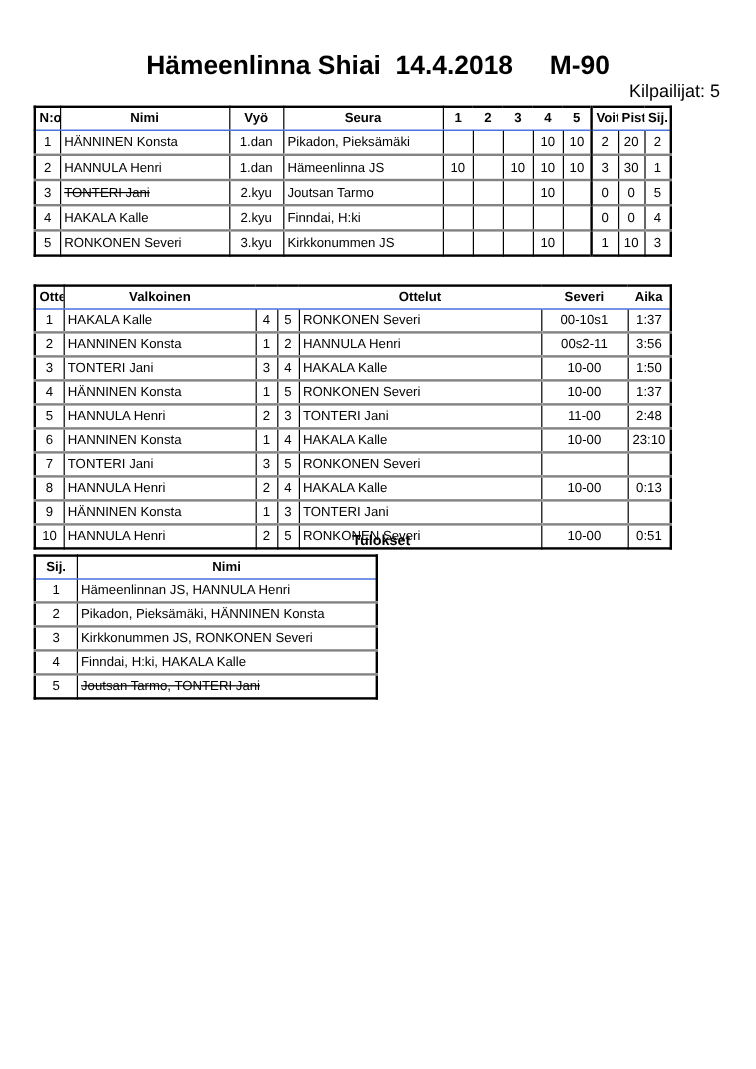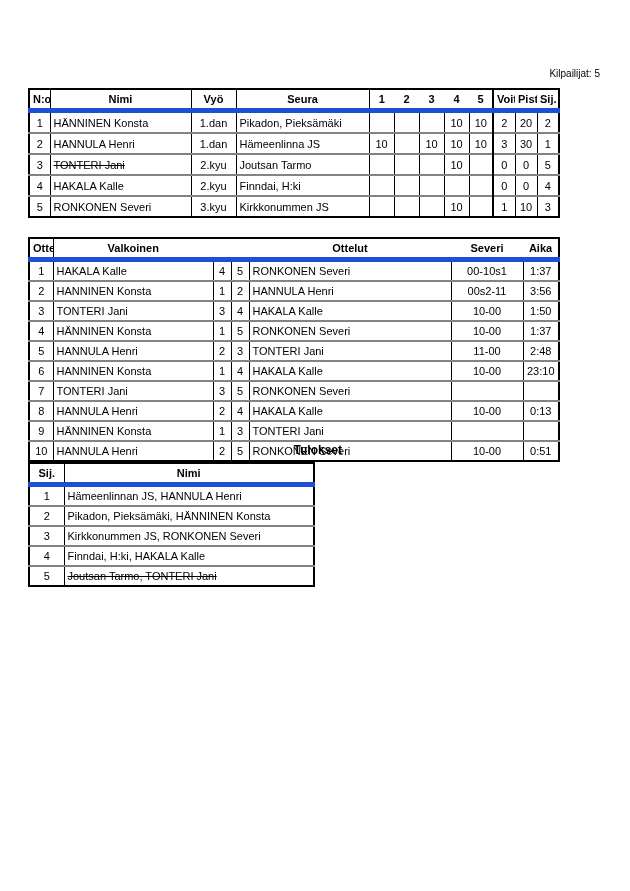--- a/index.html
+++ b/index.html
@@ -4,48 +4,49 @@
 <style>
   html,body{margin:0;padding:0;background:#fff;}
   #page{
     position:relative;width:630px;height:891px;background:#ffffff;
     font-family:"Liberation Sans","DejaVu Sans",sans-serif;color:#000;
     overflow:hidden;
   }
   .abs{position:absolute;}
   #title{top:42px;left:0;width:630px;text-align:center;font-size:22px;font-weight:bold;white-space:pre;}
   #sub-kilpailijat{top:67px;left:0;width:524px;text-align:center;font-size:12px;font-weight:bold;}
-  #competitor-count{top:68px;right:30px;font-size:10px;}
+  #competitor-count{top:68px;right:30px;font-size:15px;}
   #sub-ottelut{top:217px;left:0;width:566px;text-align:center;font-size:12px;font-weight:bold;}
   #sub-tulokset{top:443px;left:0;width:342px;text-align:right;font-size:12px;font-weight:bold;}
 
   table.grid{border-collapse:collapse;table-layout:fixed;border:2px solid #000;background:#fff;}
   table.grid td, table.grid th{
     font-size:11px;font-weight:normal;height:18px;padding:0 3px;
     overflow:hidden;white-space:nowrap;vertical-align:middle;
   }
   #t1 td{height:19px;}
-  table.grid th{font-weight:bold;border-bottom:5px solid #1d4ed8;}
+  table.grid th{font-weight:bold;border-bottom:1px solid #1d4ed8;}
   
   table.grid td{border-left:1px solid #000;}
   table.grid th{border-left:1px solid #000;}
   table.grid td:first-child, table.grid th:first-child{border-left:none;}
   table.grid .nb{border-left:none;}          
   table.grid .tk{border-left:2px solid #000;} 
   
   table.grid tbody tr + tr td{border-top:2px solid #838383;}
   .al{text-align:left;} .ac{text-align:center;}
   .tight{padding:0 1px;}
   .struck{text-decoration:line-through;}
 </style>
 </head>
 <body>
 
 <div id="page">
 
+  <div id="title" class="abs">Hämeenlinna Shiai  14.4.2018     M-90</div>
   <div id="competitor-count" class="abs">Kilpailijat: 5</div>
 
   <table id="t1" class="grid abs" style="left:28px;top:88px;width:530px;">
     <colgroup>
       <col style="width:21px">
         <col style="width:141px">
         <col style="width:45px">
         <col style="width:133px">
       <col style="width:25px">
         <col style="width:25px">

